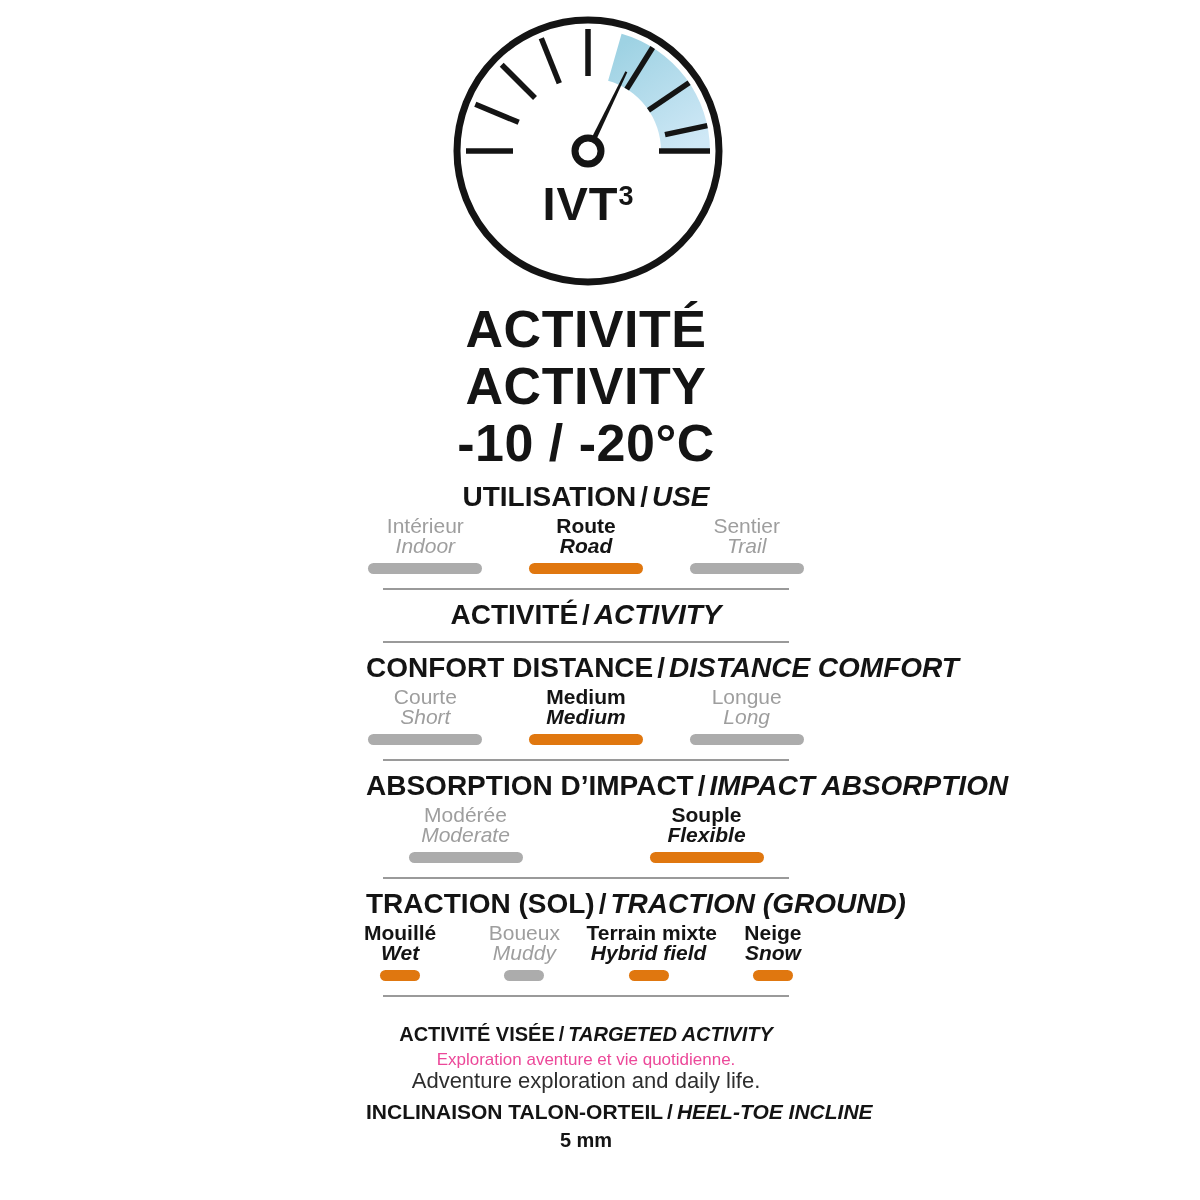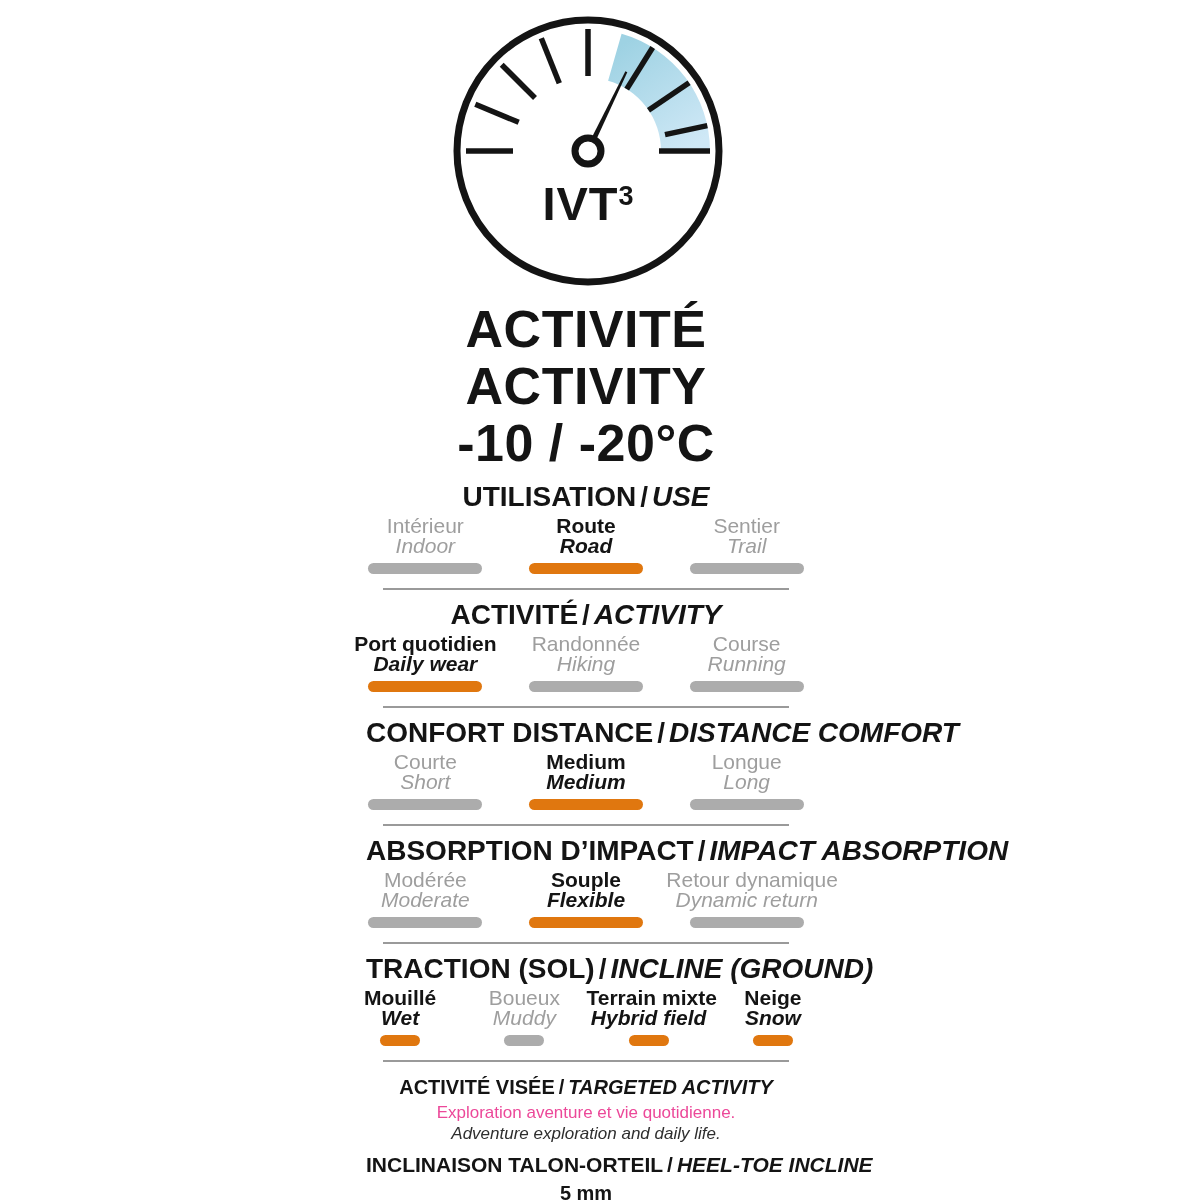--- a/index.html
+++ b/index.html
@@ -39,24 +39,24 @@
   .o-en{font-style:italic;}
   .opt.on .o-fr,.opt.on .o-en{color:var(--ink);font-weight:bold;}
   .o-bar{height:11px;border-radius:6px;background:var(--inactive-gray);margin:7px auto 0;}
   .row3 .o-bar{width:114px;}
   .row5 .o-bar{width:40px;}
   .opt.on .o-bar{background:var(--accent-orange);}
 
   .divider{width:406px;height:2px;background:var(--divider-gray);margin:14px auto 0;}
 
   
-  .f-title{margin-top:12px;font-size:20px;line-height:26px;font-weight:bold;white-space:nowrap;}
+  .f-title{margin-top:24px;font-size:20px;line-height:26px;font-weight:bold;white-space:nowrap;}
   .f-title .t-en,.f-title2 .t-en{font-style:italic;}
   .f-desc-fr{margin-top:2px;font-size:17px;line-height:21px;color:#ec4899;}
-  .f-desc-en{font-size:17px;line-height:21px;font-style:italic;color:#2e2e2e;}
+  .f-desc-en{font-size:22px;line-height:21px;color:#2e2e2e;}
   .f-title2{margin-top:7px;font-size:21px;line-height:27px;font-weight:bold;white-space:nowrap;}
   .f-value{margin-top:3px;font-size:20px;line-height:25px;font-weight:bold;}
 </style>
 </head>
 <body>
 
 <div class="canvas">
 
   <div class="gauge-wrap">
     <svg width="274" height="274" viewBox="0 0 274 274">
@@ -111,37 +111,20 @@
           <div class="o-bar"></div>
         </div>
       </div>
       <div class="divider"></div>
     </div>
 
     <div class="section">
       <div class="sec-title">
         <span class="t-fr">ACTIVITÉ</span><span class="t-sep">/</span><span class="t-en">ACTIVITY</span>
       </div>
-      <div class="row row3">
-        <div class="opt on">
-          <div class="o-fr">Port quotidien</div>
-          <div class="o-en">Daily wear</div>
-          <div class="o-bar"></div>
-        </div>
-        <div class="opt">
-          <div class="o-fr">Randonnée</div>
-          <div class="o-en">Hiking</div>
-          <div class="o-bar"></div>
-        </div>
-        <div class="opt">
-          <div class="o-fr">Course</div>
-          <div class="o-en">Running</div>
-          <div class="o-bar"></div>
-        </div>
-      </div>
       <div class="divider"></div>
     </div>
 
     <div class="section">
       <div class="sec-title">
         <span class="t-fr">CONFORT DISTANCE</span><span class="t-sep">/</span><span class="t-en">DISTANCE COMFORT</span>
       </div>
       <div class="row row3">
         <div class="opt">
           <div class="o-fr">Courte</div>
@@ -170,32 +153,27 @@
         <div class="opt">
           <div class="o-fr">Modérée</div>
           <div class="o-en">Moderate</div>
           <div class="o-bar"></div>
         </div>
         <div class="opt on">
           <div class="o-fr">Souple</div>
           <div class="o-en">Flexible</div>
           <div class="o-bar"></div>
         </div>
-        <div class="opt">
-          <div class="o-fr">Retour dynamique</div>
-          <div class="o-en">Dynamic return</div>
-          <div class="o-bar"></div>
-        </div>
-      </div>
-      <div class="divider"></div>
-    </div>
-
-    <div class="section">
-      <div class="sec-title">
-        <span class="t-fr">TRACTION (SOL)</span><span class="t-sep">/</span><span class="t-en">INCLINE (GROUND)</span>
+      </div>
+      <div class="divider"></div>
+    </div>
+
+    <div class="section">
+      <div class="sec-title">
+        <span class="t-fr">TRACTION (SOL)</span><span class="t-sep">/</span><span class="t-en">TRACTION (GROUND)</span>
       </div>
       <div class="row row5">
         <div class="opt on">
           <div class="o-fr">Mouillé</div>
           <div class="o-en">Wet</div>
           <div class="o-bar"></div>
         </div>
         <div class="opt">
           <div class="o-fr">Boueux</div>
           <div class="o-en">Muddy</div>

